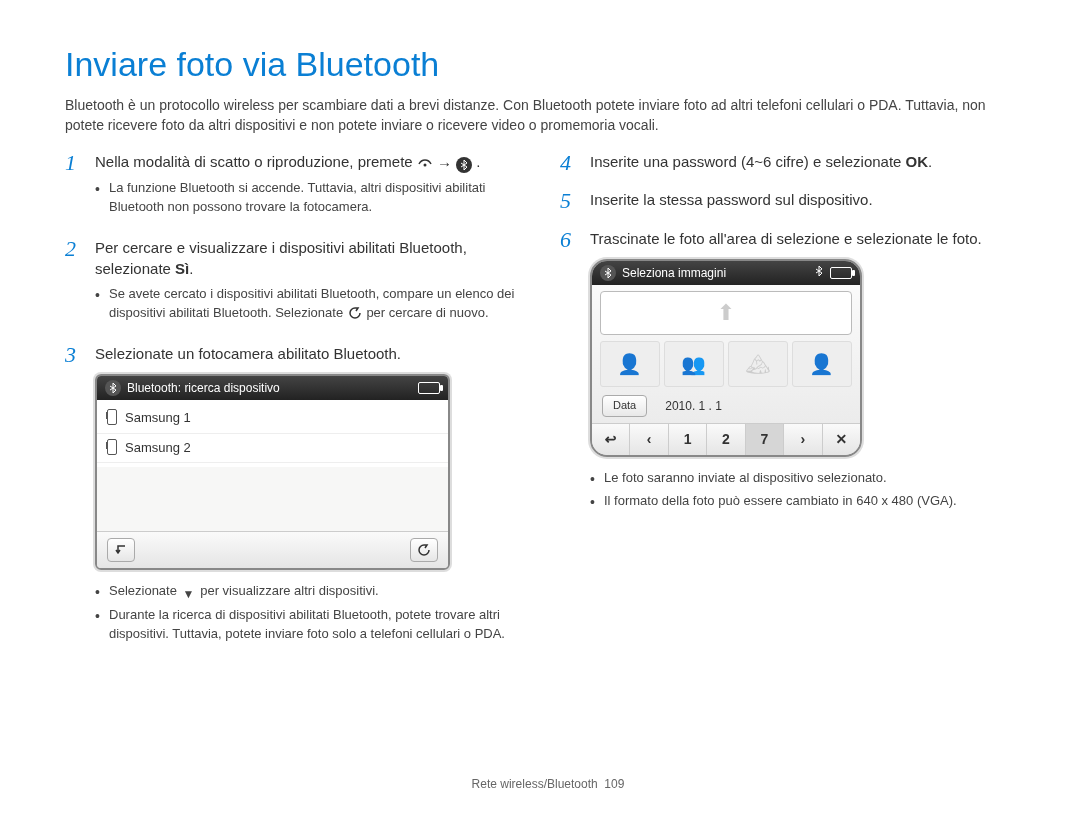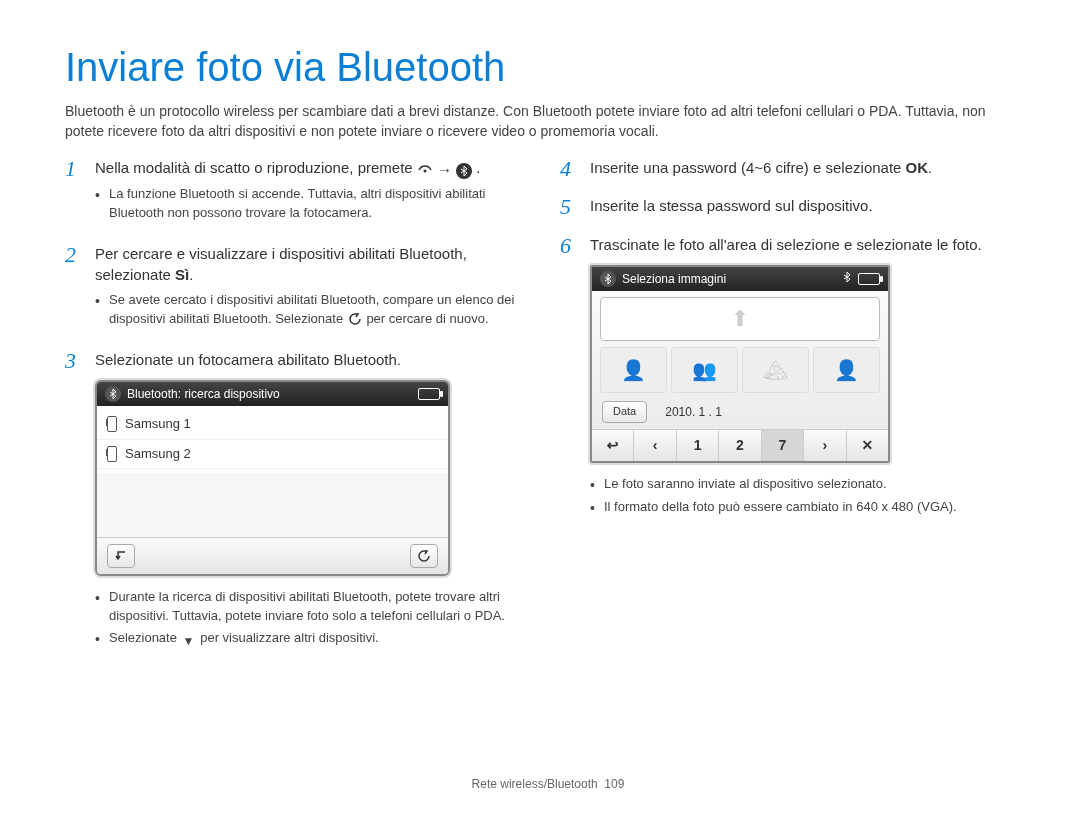--- a/index.html
+++ b/index.html
@@ -8,21 +8,21 @@
     width: 1080px;
     height: 815px;
     background: #fff;
     color: #333;
     padding: 45px 65px 30px 65px;
     position: relative;
   }
   h1.title {
     color: #0a7fd4;
     font-weight: 400;
-    font-size: 40px;
+    font-size: 34px;
     margin-bottom: 12px;
   }
   .intro {
     font-size: 14px;
     line-height: 1.4;
     margin-bottom: 16px;
     color: #444;
   }
   .columns {
     display: flex;
@@ -124,21 +124,21 @@
   .battery::after {
     content:""; position:absolute; right:-4px; top:2px;
     width:3px; height:6px; background:#fff; border-radius:1px;
   }
   .battery .fill { background:#fff; width:100%; height:100%; }
   .dev-list {
     padding: 4px 0;
     background: #fff;
   }
   .dev-row {
-    display:flex; align-items:center; gap:8px;
+    display:flex; gap:8px;
     padding: 5px 10px;
     font-size: 13px;
     border-bottom: 1px solid #eee;
   }
   .phone-icon {
     width: 10px; height: 16px;
     border: 1.5px solid #555;
     border-radius: 2px;
     position: relative;
   }
@@ -157,23 +157,23 @@
     width: 28px; height: 24px;
     border: 1px solid #aaa;
     border-radius: 4px;
     background: linear-gradient(#fff,#e6e6e6);
     display:inline-flex; align-items:center; justify-content:center;
     font-size: 14px;
     color:#333;
   }
   
   .device2 {
-    width: 300px;
+    width: 272px;
     border: 2px solid #888;
-    border-radius: 2px;
+    border-radius: 17px;
     background: linear-gradient(#fdfdfd, #e8e8e8);
     margin: 10px 0 12px 0;
     box-shadow: 0 0 0 2px #ddd;
     overflow: hidden;
   }
   .dev2-sel {
     margin: 6px 8px;
     height: 44px;
     border: 1px solid #bbb;
     border-radius: 4px;
@@ -311,26 +311,26 @@
             </span>
             <span class="dev-btn">
               <svg width="14" height="14" viewBox="0 0 14 14">
                   <path d="M12 7 A5 5 0 1 1 7 2 M7 2 L10 2 L8 5" stroke="#333" stroke-width="1.5" fill="none"></path>
                 </svg>
             </span>
           </div>
         </div>
 
         <ul class="sub">
-          <li>Durante la ricerca di dispositivi abilitati Bluetooth, potete trovare altri dispositivi. Tuttavia, potete inviare foto solo a telefoni cellulari o PDA.</li>
           <li>
             <span>Selezionate </span>
             <span class="inline-icon">▼</span>
             <span> per visualizzare altri dispositivi.</span>
           </li>
+          <li>Durante la ricerca di dispositivi abilitati Bluetooth, potete trovare altri dispositivi. Tuttavia, potete inviare foto solo a telefoni cellulari o PDA.</li>
         </ul>
       </div>
     </div>
 
   </div>
 
   <div class="col">
 
     <div class="step">
       <div class="step-num">4</div>

